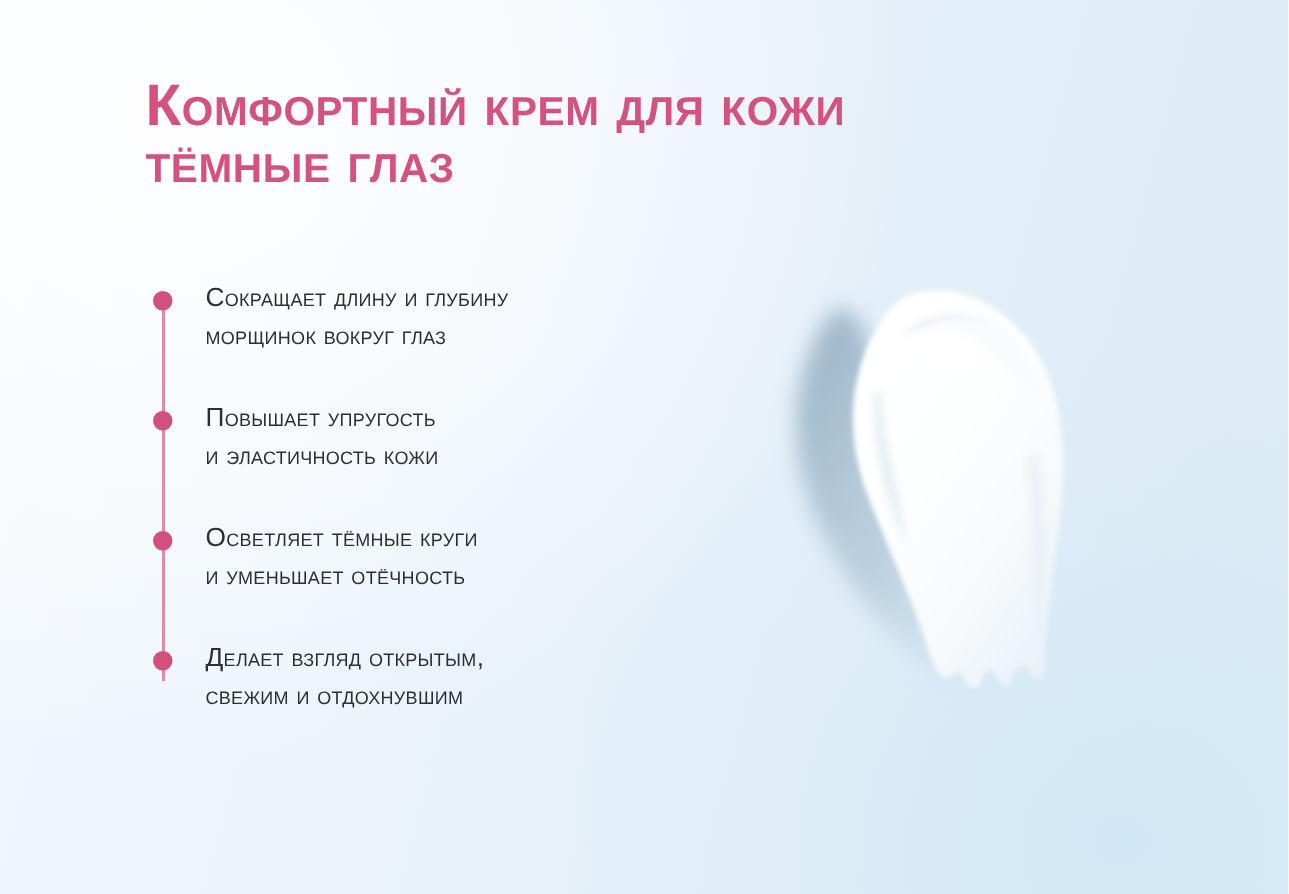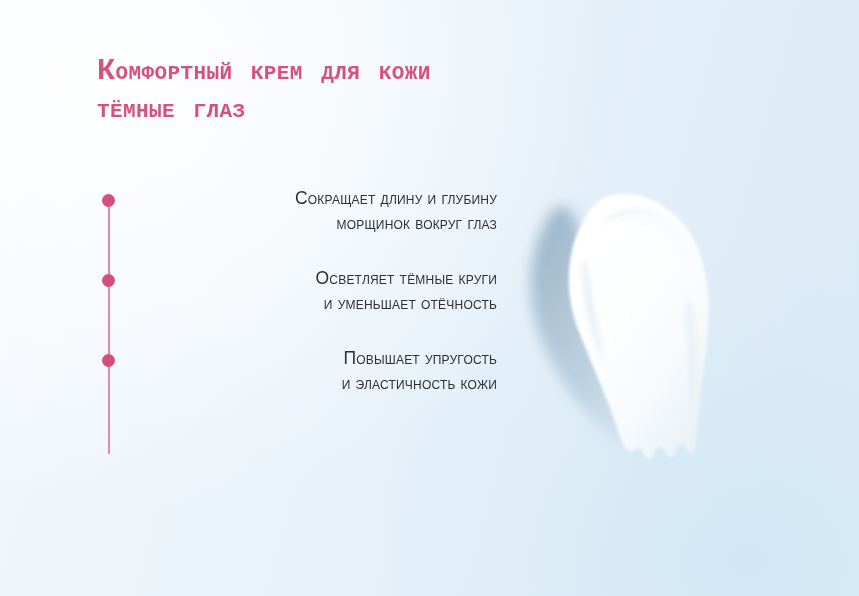--- a/index.html
+++ b/index.html
@@ -53,27 +53,26 @@
   }
 
   
   .title {
     position: absolute;
     left: 97px;
     top: 52px;
     width: 520px;
     margin: 0;
     color: #d4537e;
-    font-size: 30px;
+    font-size: 39px;
     line-height: 38px;
     font-weight: bold;
     letter-spacing: 0.4px;
     font-variant: small-caps;
     text-transform: none;
-    font-family: Liberation Mono, monospace;
   }
   .title .line1 { display: block; }
   .title .line2 { display: block; }
 
   
   .benefits {
     position: absolute;
     left: 97px;
     top: 186px;
     width: 400px;
@@ -84,21 +83,20 @@
     top: 14px;
     width: 2px;
     height: 254px;
     background: #e08aa8;
   }
   .benefit {
     position: relative;
     min-height: 80px;
     padding-left: 40px;
     box-sizing: border-box;
-    text-align: right;
   }
   .benefit .dot {
     position: absolute;
     left: 5px;
     top: 8px;
     width: 13px;
     height: 13px;
     border-radius: 50%;
     background: #d2507c;
   }
@@ -143,30 +141,35 @@
     <div class="timeline"></div>
 
     <div class="benefit">
       <span class="dot"></span>
       <span class="text">Сокращает длину и глубину
 морщинок вокруг глаз</span>
     </div>
 
     <div class="benefit">
       <span class="dot"></span>
+      <span class="text">Повышает упругость
+и эластичность кожи</span>
+    </div>
+
+    <div class="benefit">
+      <span class="dot"></span>
       <span class="text">Осветляет тёмные круги
 и уменьшает отёчность</span>
     </div>
 
     <div class="benefit">
       <span class="dot"></span>
-      <span class="text">Повышает упругость
-и эластичность кожи</span>
-    </div>
-
+      <span class="text">Делает взгляд открытым,
+свежим и отдохнувшим</span>
+    </div>
   </div>
 
   <div class="swatch-wrap">
     <svg class="swatch-svg" viewBox="0 0 320 360" xmlns="http://www.w3.org/2000/svg">
       <defs>
         <linearGradient id="creamBody" x1="0.15" y1="0.05" x2="0.85" y2="0.95">
           <stop offset="0%" stop-color="#ffffff"></stop>
           <stop offset="42%" stop-color="#fdfefe"></stop>
           <stop offset="72%" stop-color="#f7fafc"></stop>
           <stop offset="100%" stop-color="#eaf2f8"></stop>

